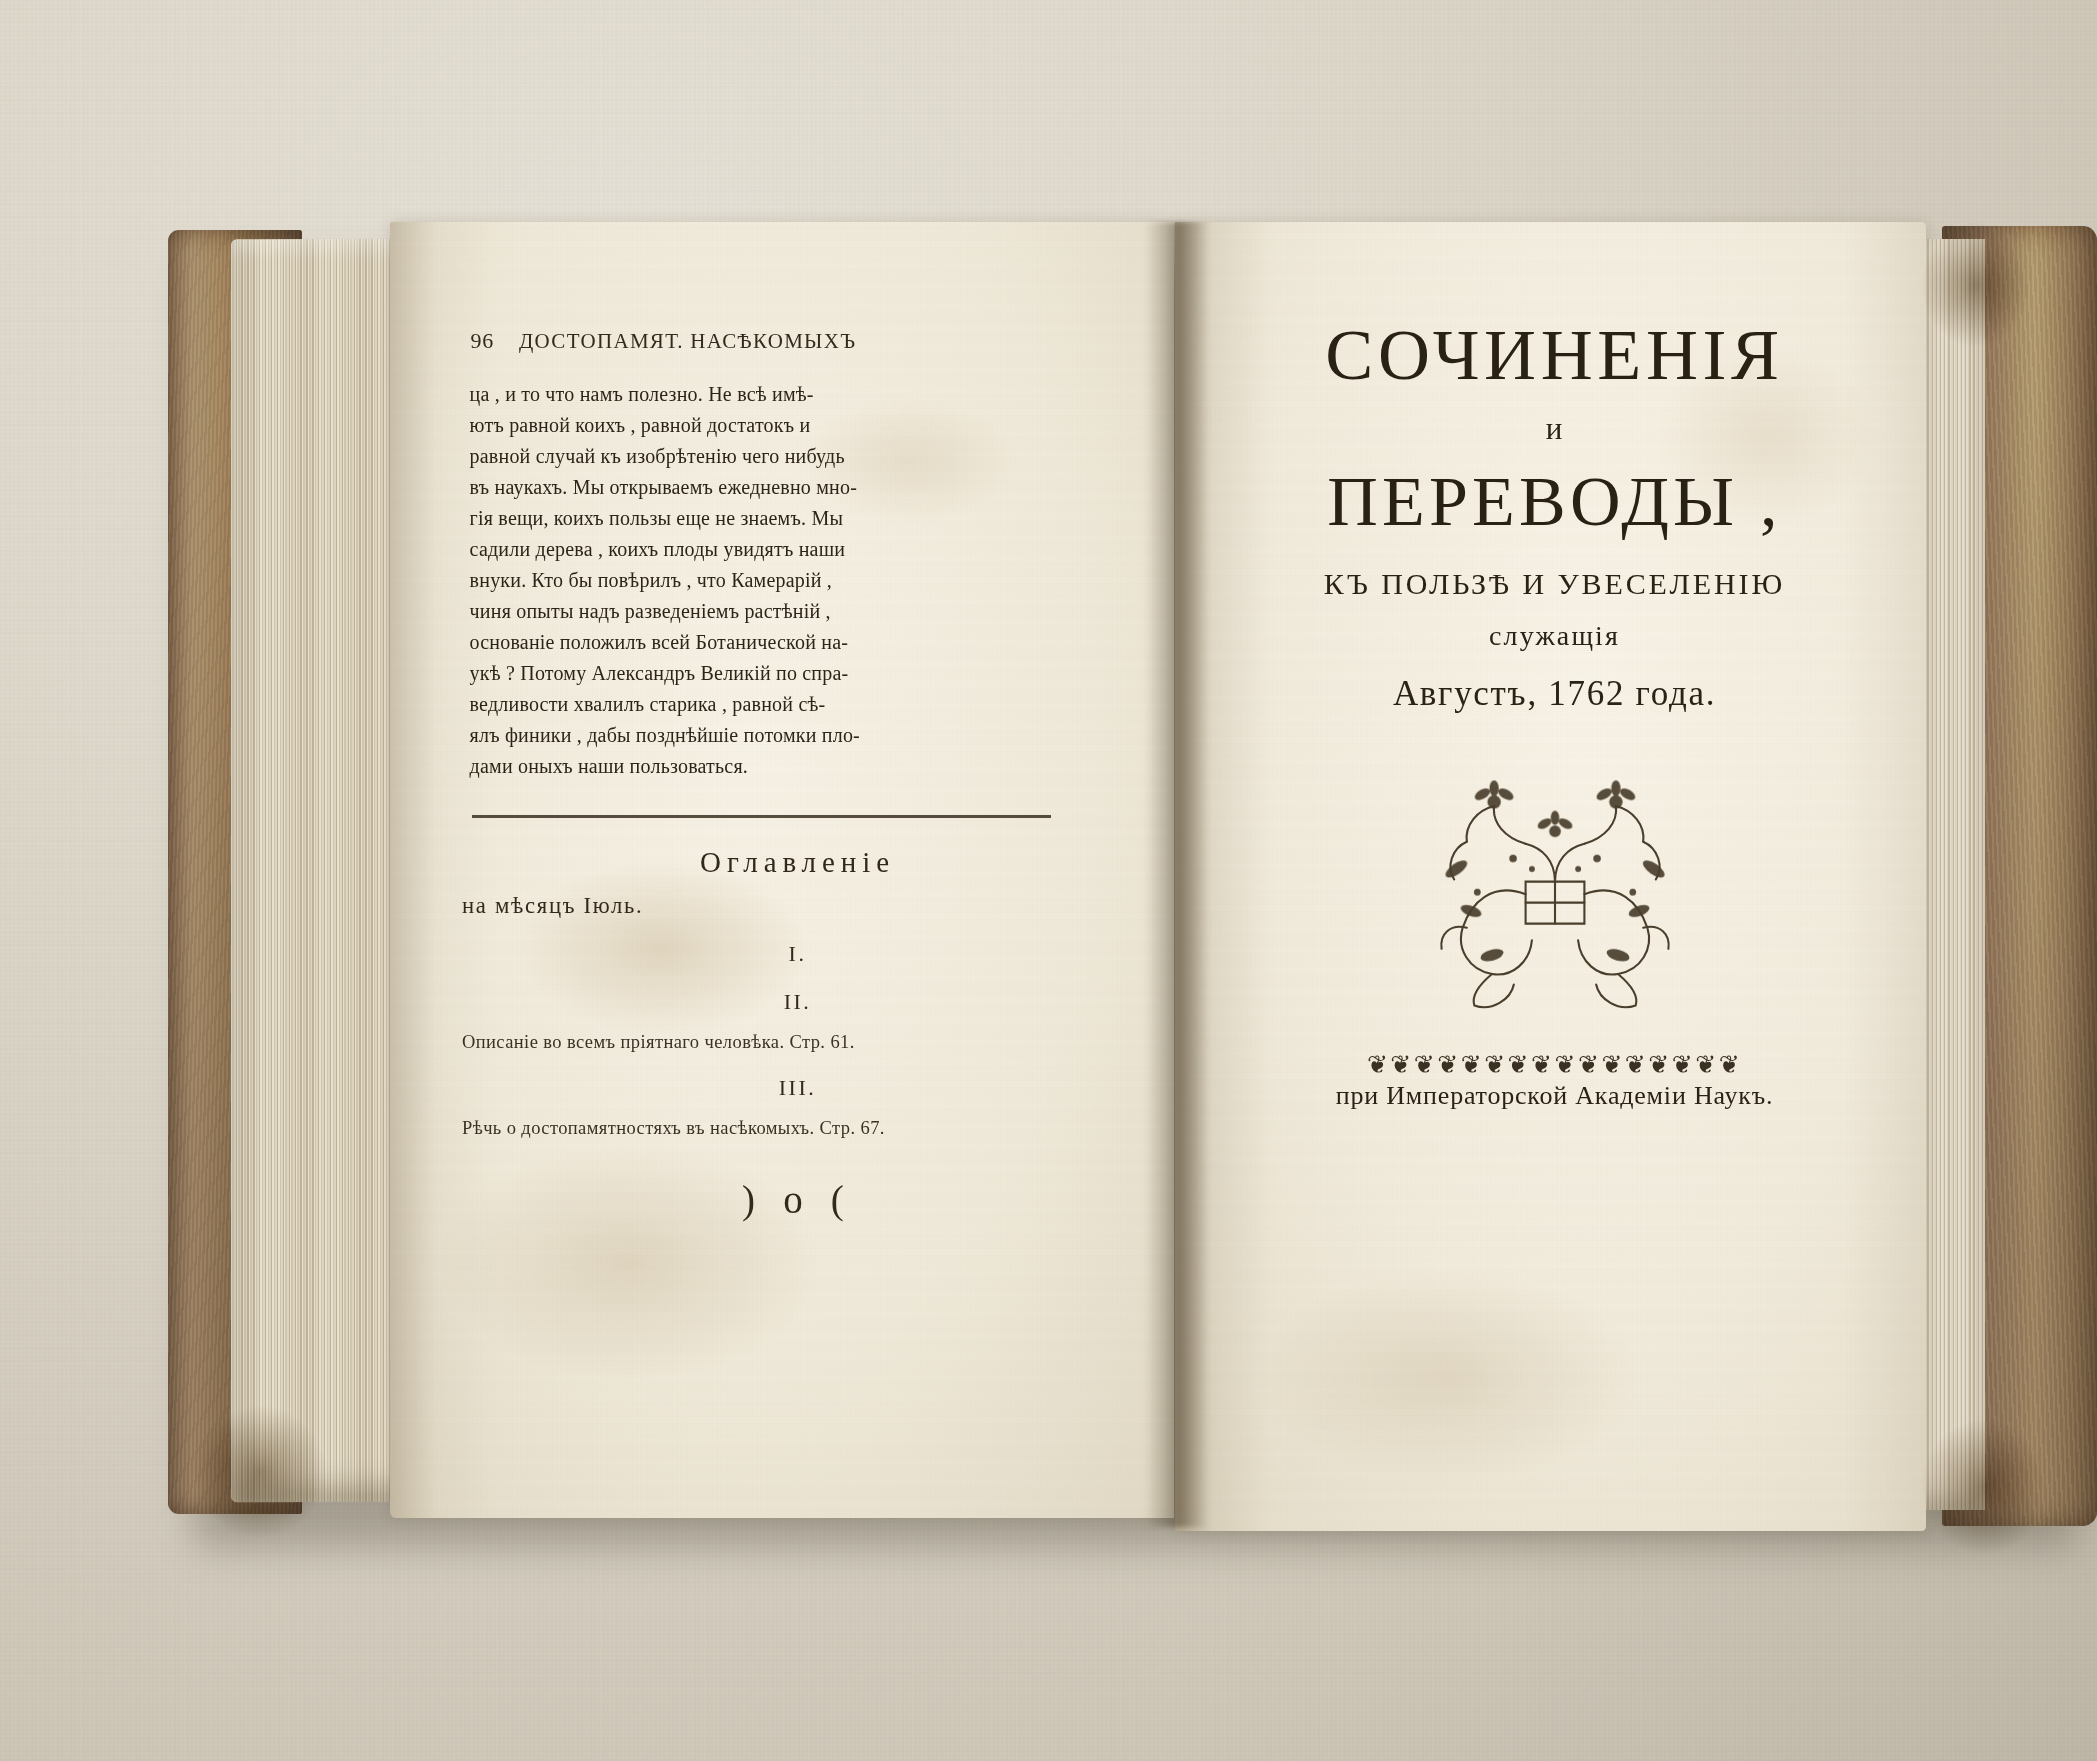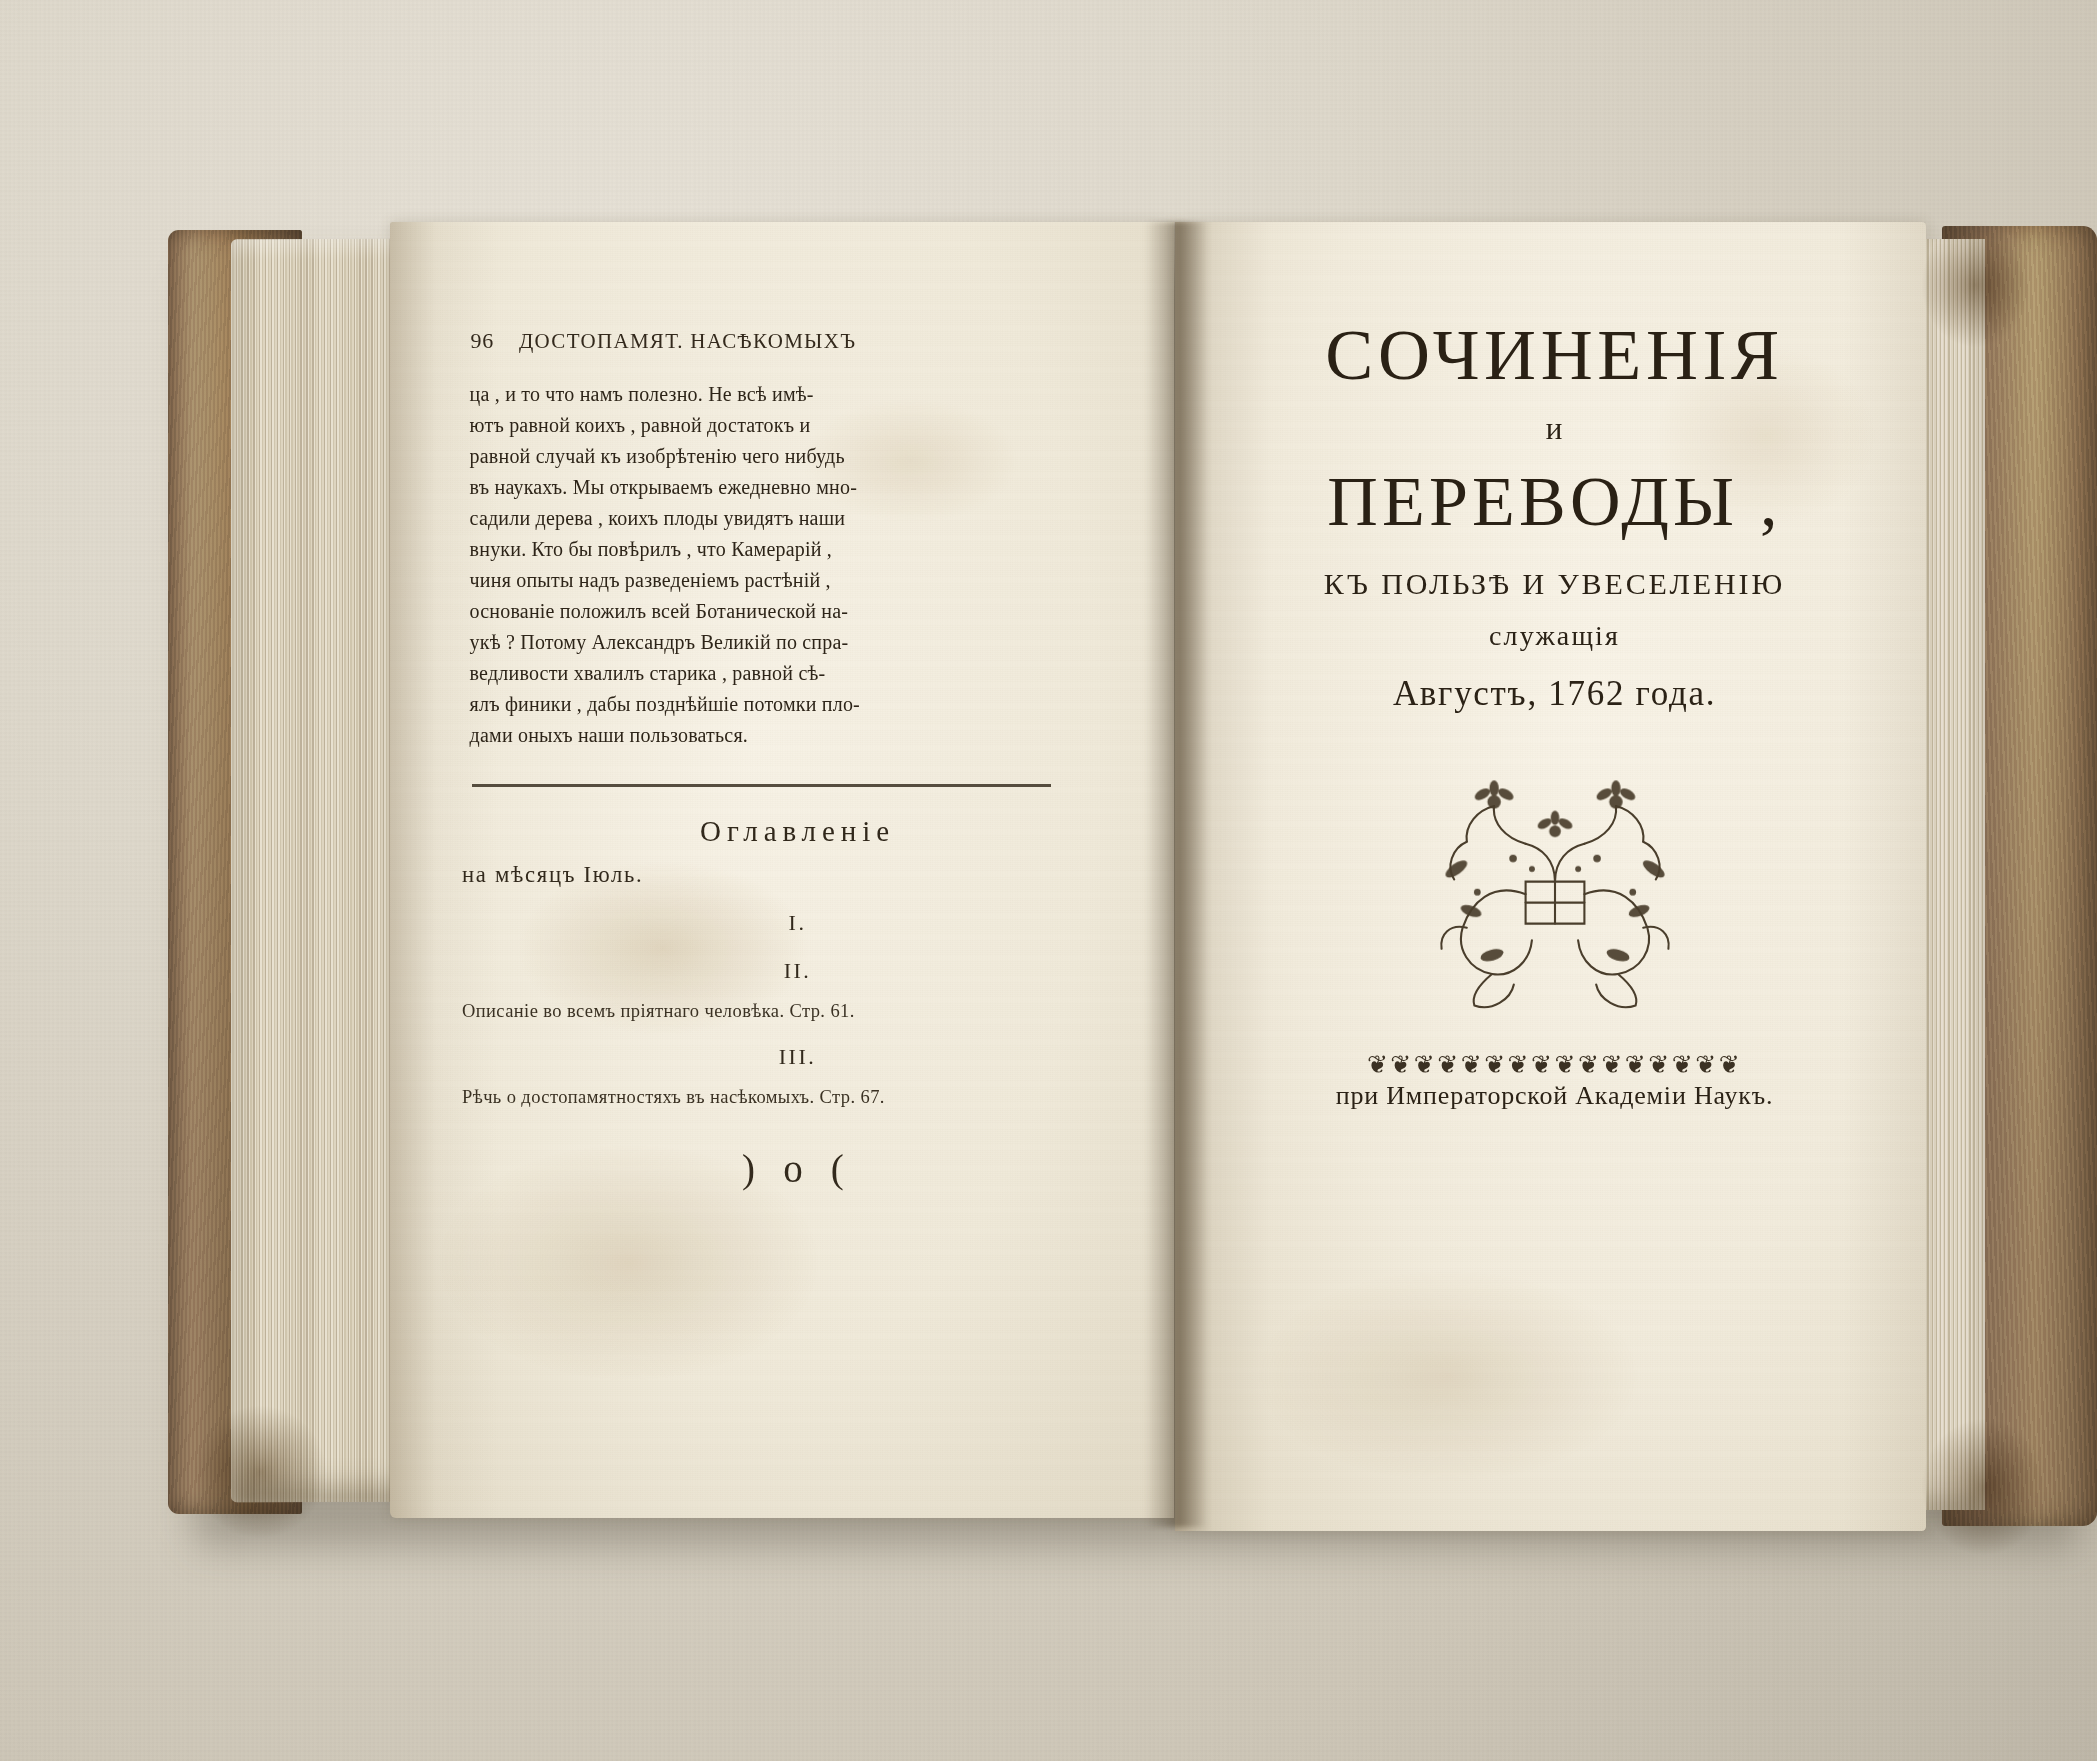--- a/index.html
+++ b/index.html
@@ -361,20 +361,21 @@
     <div class="running-head">
       <span class="folio">96</span>
       <span class="title">ДОСТОПАМЯТ. НАСѢКОМЫХЪ</span>
     </div>
 
     <div class="body-col">
       <span class="line">ца , и то что намъ полезно.  Не всѣ имѣ-</span>
       <span class="line">ютъ  равной коихъ , равной достатокъ и</span>
       <span class="line">равной случай  къ изобрѣтенію чего нибудь</span>
       <span class="line">въ наукахъ.  Мы открываемъ ежедневно мно-</span>
+      <span class="line">гія вещи, коихъ пользы еще не знаемъ.  Мы</span>
       <span class="line">садили дерева , коихъ плоды увидятъ наши</span>
       <span class="line">внуки.  Кто бы повѣрилъ , что Камерарій ,</span>
       <span class="line">чиня  опыты надъ разведеніемъ растѣній ,</span>
       <span class="line">основаніе положилъ всей Ботанической на-</span>
       <span class="line">укѣ ? Потому Александръ Великій по спра-</span>
       <span class="line">ведливости хвалилъ старика , равной сѣ-</span>
       <span class="line">ялъ финики , дабы позднѣйшіе потомки пло-</span>
       <span class="line">дами оныхъ наши пользоваться.</span>
     </div>
 

